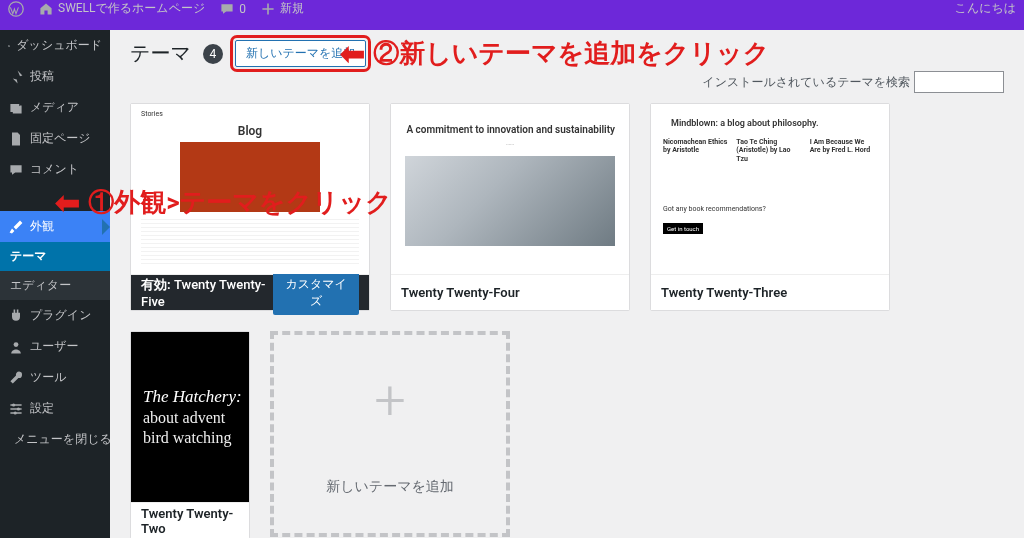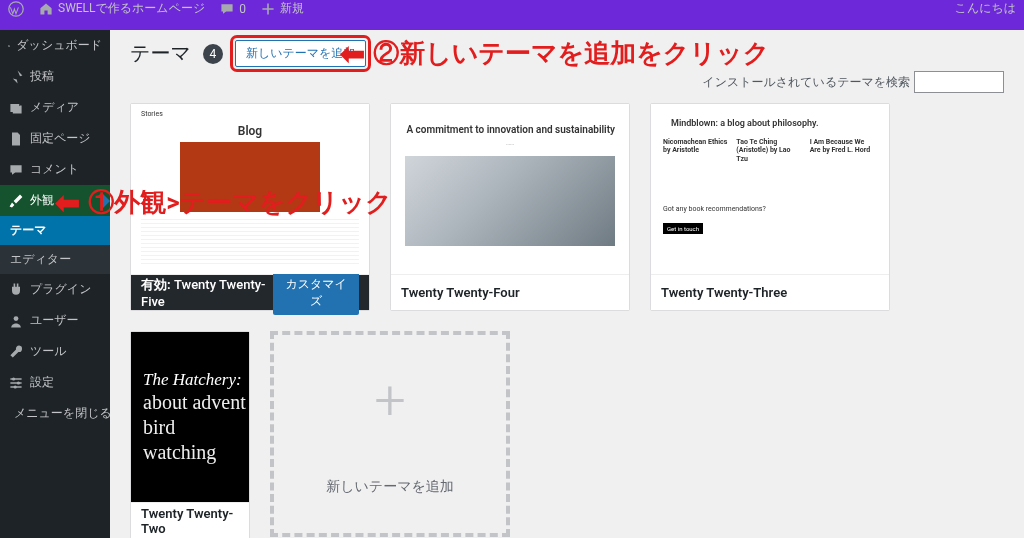--- a/index.html
+++ b/index.html
@@ -6,21 +6,21 @@
   body { font-family: -apple-system, "Segoe UI", Roboto, sans-serif; background: #f0f0f1; width: 1024px; height: 538px; overflow: hidden; position: relative; }
   
   .adminbar { position: absolute; top: 0; left: 0; right: 0; height: 36px; background: #6d28d9; color: #c3c4c7; display: flex; align-items: flex-start; font-size: 12px; padding: 0 8px; justify-content: space-between; }
   .adminbar-left { display: flex; align-items: center; gap: 14px; }
   .adminbar-item { display: flex; align-items: center; gap: 4px; cursor: pointer; color: #c3c4c7; }
   .adminbar-item svg { width: 16px; height: 16px; fill: #a7aaad; }
   
   .sidebar { position: absolute; top: 30px; left: 0; width: 110px; bottom: 0; background: #1d2327; color: #c3c4c7; font-size: 12px; }
   .side-item { display: flex; align-items: center; gap: 6px; padding: 7px 8px; cursor: pointer; color: #c3c4c7; white-space: nowrap; }
   .side-item svg { width: 16px; height: 16px; fill: #a7aaad; }
-  .side-item.current { background: #14532d; color: #fff; position: relative; }
+  .side-item.current { background: #3b82f6; color: #fff; position: relative; margin-top: 26px; }
   .side-item.current svg { fill: #fff; }
   .side-item.current::after { content: ""; position: absolute; right: -8px; top: 50%; transform: translateY(-50%); border: 8px solid transparent; border-left-color: #2271b1; }
   .side-sub { background: #2c3338; }
   .side-sub .sub-item { padding: 6px 10px; cursor: pointer; font-size: 12px; color: #c3c4c7; }
   .side-sub .sub-item.active { background: #0073aa; color: #fff; font-weight: 600; }
   
   .content { position: absolute; top: 30px; left: 110px; right: 0; bottom: 0; padding: 10px 20px 0 20px; background: #f0f0f1; overflow: hidden; }
   .page-head { display: flex; align-items: center; gap: 12px; margin-bottom: 4px; }
   .page-title { font-size: 20px; font-weight: 400; color: #1d2327; }
   .count-badge { background: #3c434a; color: #fff; border-radius: 10px; width: 20px; height: 20px; display: inline-flex; align-items: center; justify-content: center; font-size: 12px; }
@@ -45,21 +45,21 @@
   .tt25-title { font-size: 12px; font-weight: 600; text-align: center; margin-top: 6px; }
   .tt24-head { text-align: right; font-size: 10px; font-weight: 600; margin-top: 20px; }
   .tt24-img { width: 100%; height: 90px; background: linear-gradient(135deg,#d0d5da 0%,#aeb6bd 40%,#6f7b83 100%); margin-top: 10px; }
   .tt23-topline { font-size: 9px; font-weight: 600; margin-bottom: 10px; padding-left: 8px; }
   .tt23-cols { display: flex; gap: 6px; font-size: 6px; }
   .tt23-col { flex: 1; }
   .tt23-col b { font-size: 7px; display: block; margin-bottom: 2px; line-height: 1.2; }
   .tt23-btn { background: #000; color: #fff; font-size: 6px; padding: 2px 4px; display: inline-block; margin-top: 10px; }
   .tt22-bg { width: 100%; height: 100%; background: #000; color: #fff; display: flex; flex-direction: column; justify-content: center; padding-left: 12px; }
   .tt22-title { font-family: Georgia, serif; font-style: italic; font-size: 17px; line-height: 1.25; }
-  .tt22-sub { font-family: Georgia, serif; font-size: 20px; line-height: 1.25; color: #eee; }
+  .tt22-sub { font-family: Georgia, serif; font-size: 16px; line-height: 1.25; color: #eee; }
 </style>
 </head>
 <body>
 
 <div class="adminbar">
   <div class="adminbar-left">
     <span class="adminbar-item">
       <svg viewBox="0 0 20 20">
           <circle cx="10" cy="10" r="9" fill="none" stroke="#a7aaad" stroke-width="1.6"></circle>
           <path d="M3 8l3 8 2-6 2 6 3-8" stroke="#a7aaad" stroke-width="1.3" fill="none"></path>

